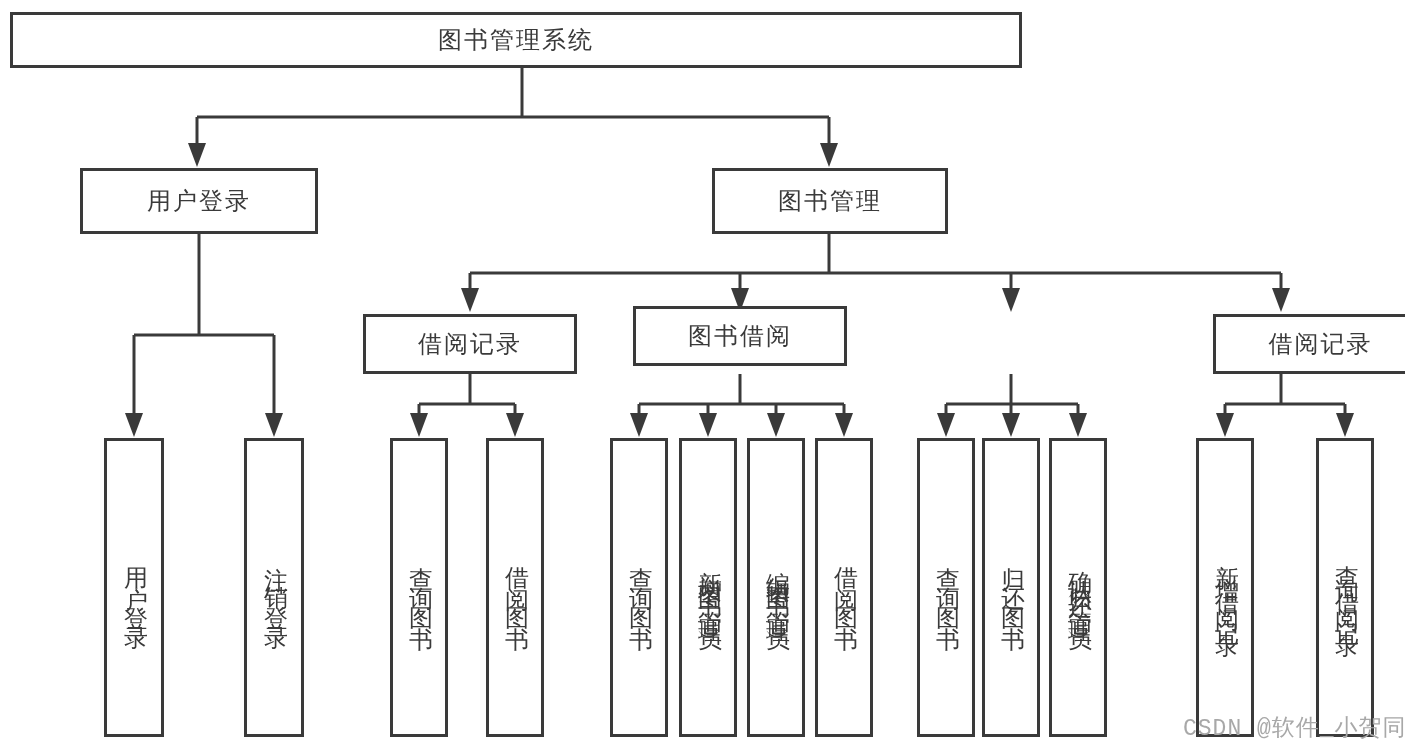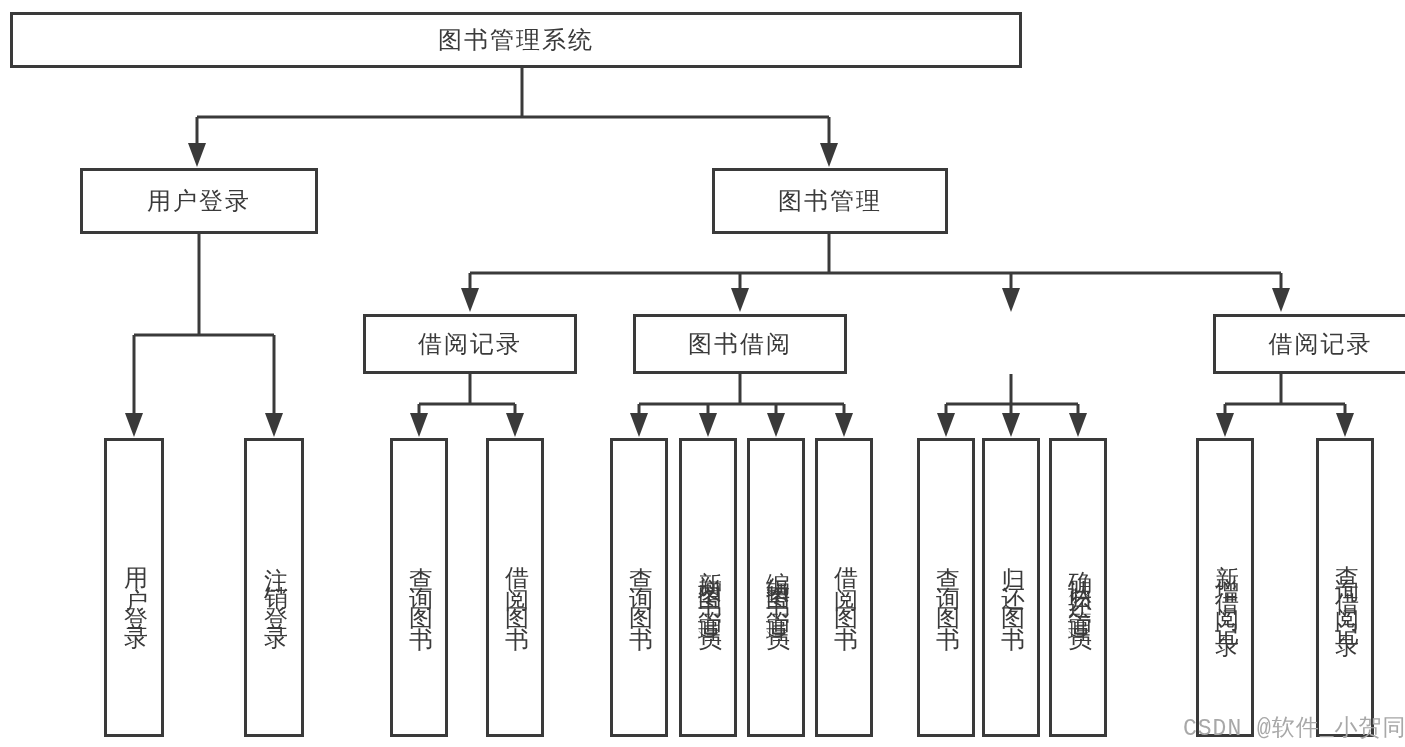--- a/index.html
+++ b/index.html
@@ -107,21 +107,21 @@
   <div class="node h" style="left:80px;top:168px;width:238px;height:66px">
     <span class="lbl">用户登录</span>
   </div>
   <div class="node h" style="left:712px;top:168px;width:236px;height:66px">
     <span class="lbl">图书管理</span>
   </div>
 
   <div class="node h" style="left:363px;top:314px;width:214px;height:60px">
     <span class="lbl">借阅记录</span>
   </div>
-  <div class="node h" style="left:633px;top:314px;width:214px;height:60px">
+  <div class="node h" style="left:633px;top:306px;width:214px;height:60px">
     <span class="lbl">图书借阅</span>
   </div>
   <div class="node h" style="left:1213px;top:314px;width:215px;height:60px">
     <span class="lbl">借阅记录</span>
   </div>
 
   <div class="node v" style="left:104px;top:438px;width:60px;height:299px">
     <span class="lbl sp4">用户登录</span>
   </div>
   <div class="node v" style="left:244px;top:438px;width:60px;height:299px">

